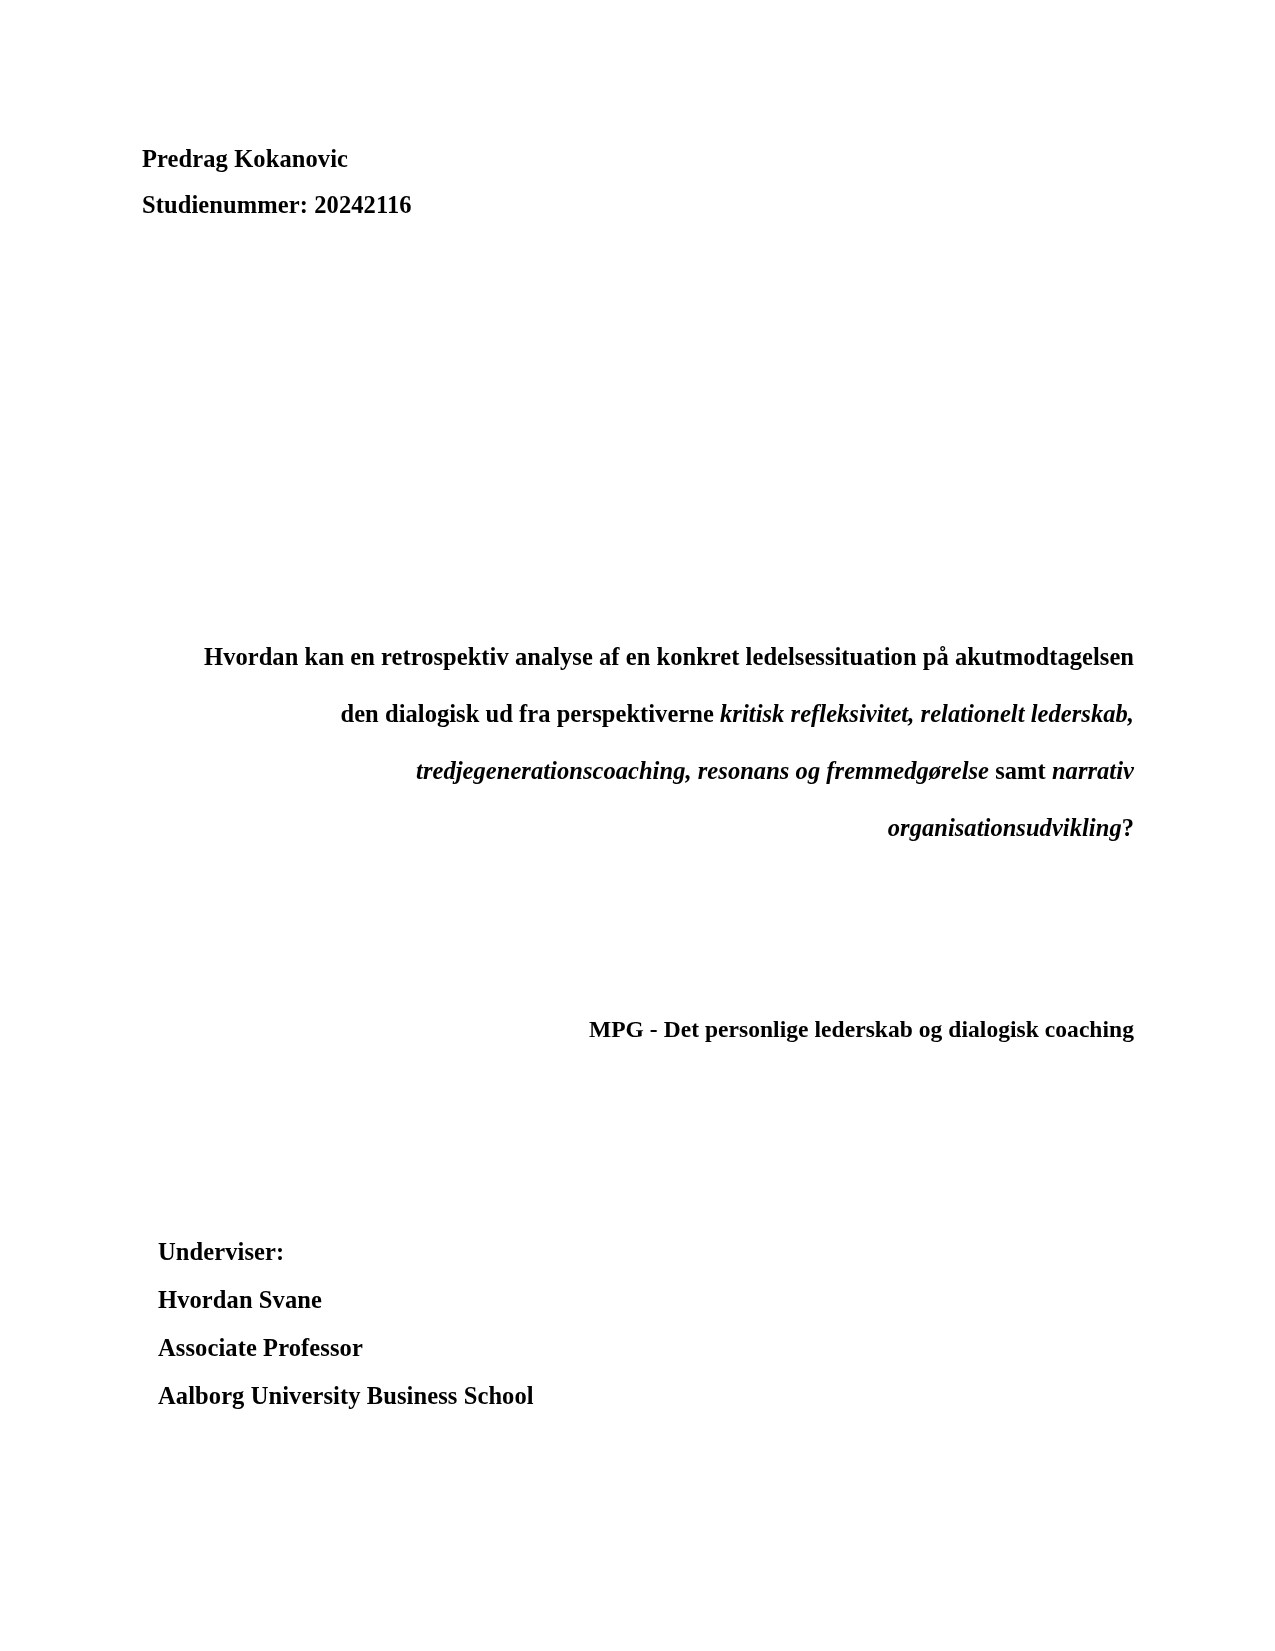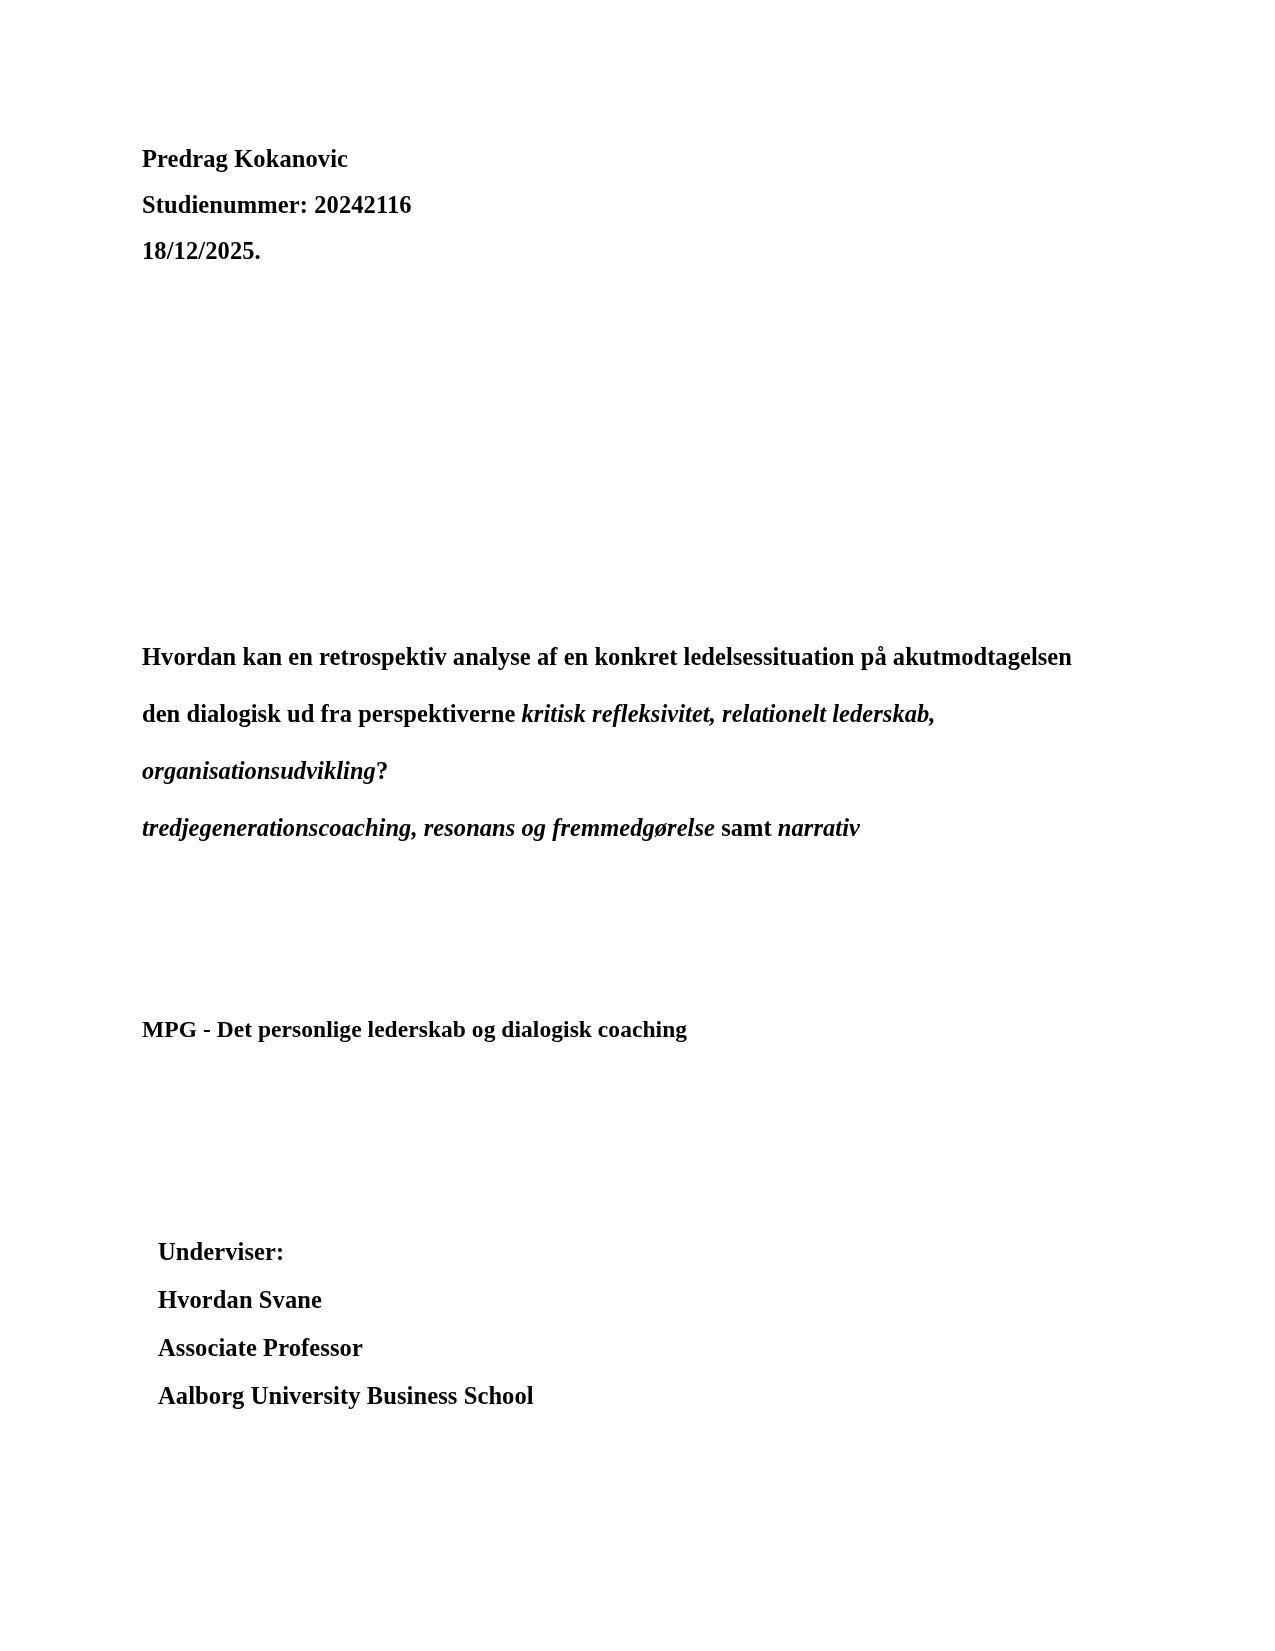--- a/index.html
+++ b/index.html
@@ -37,40 +37,40 @@
     letter-spacing: 0.1px;
     white-space: nowrap;
   }
 
   
   .question-block {
     position: absolute;
     left: 142px;
     top: 628px;
     width: 992px;
-    text-align: left;
+    text-align: right;
   }
   .question-line {
     font-size: 24.5px;
     font-weight: bold;
     line-height: 57px;
     letter-spacing: 0.05px;
   }
   .question-line em {
     font-style: italic;
     font-weight: bold;
   }
 
   
   .course-block {
     position: absolute;
     left: 142px;
     top: 1012px;
     width: 992px;
-    text-align: left;
+    text-align: right;
   }
   .course-line {
     font-size: 23.5px;
     font-weight: bold;
     line-height: 34px;
     letter-spacing: 0.05px;
   }
 
   
   .instructor-block {
@@ -89,28 +89,27 @@
   }
 </style>
 </head>
 <body>
 
 <div class="page">
 
   <div class="header-block">
     <div class="header-line">Predrag Kokanovic</div>
     <div class="header-line">Studienummer: 20242116</div>
-    <div class="header-line">18/12/2025.</div>
   </div>
 
   <div class="question-block">
     <div class="question-line"><span>Hvordan kan en retrospektiv analyse af en konkret ledelsessituation på akutmodtagelsen</span></div>
     <div class="question-line"><span>den dialogisk ud fra perspektiverne </span><em>kritisk refleksivitet, relationelt lederskab,</em></div>
+    <div class="question-line"><em>tredjegenerationscoaching, resonans og fremmedgørelse</em><span> samt </span><em>narrativ</em></div>
     <div class="question-line"><em>organisationsudvikling</em><span>?</span></div>
-    <div class="question-line"><em>tredjegenerationscoaching, resonans og fremmedgørelse</em><span> samt </span><em>narrativ</em></div>
   </div>
 
   <div class="course-block">
     <div class="course-line">MPG - Det personlige lederskab og dialogisk coaching</div>
   </div>
 
   <div class="instructor-block">
     <div class="instructor-line">Underviser:</div>
     <div class="instructor-line">Hvordan Svane</div>
     <div class="instructor-line">Associate Professor</div>

